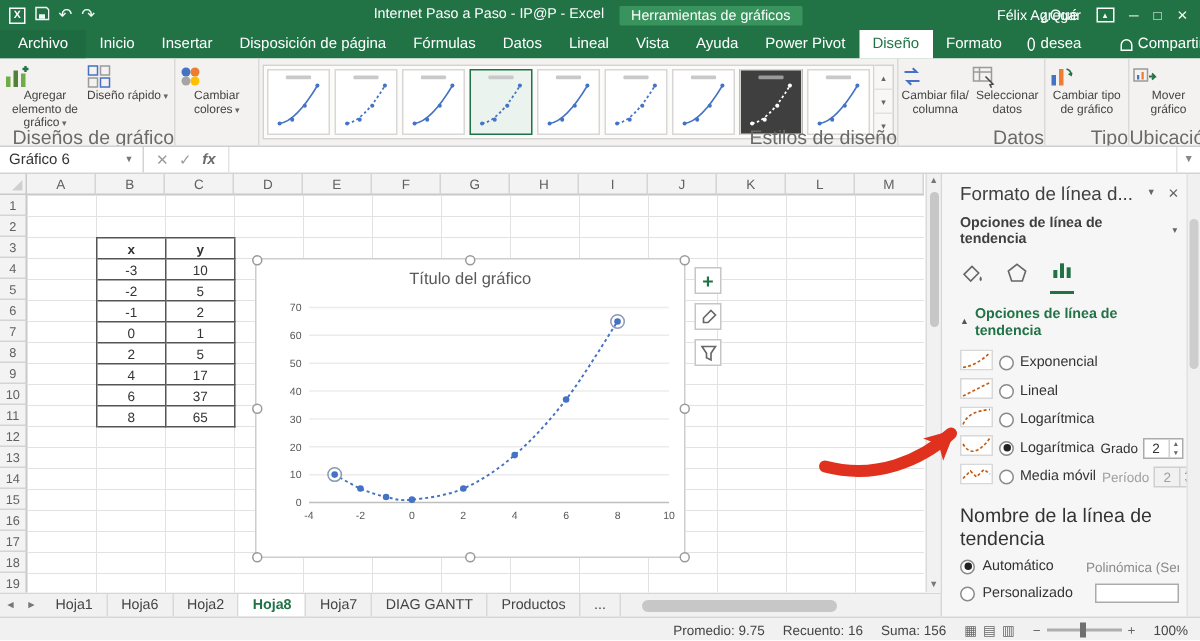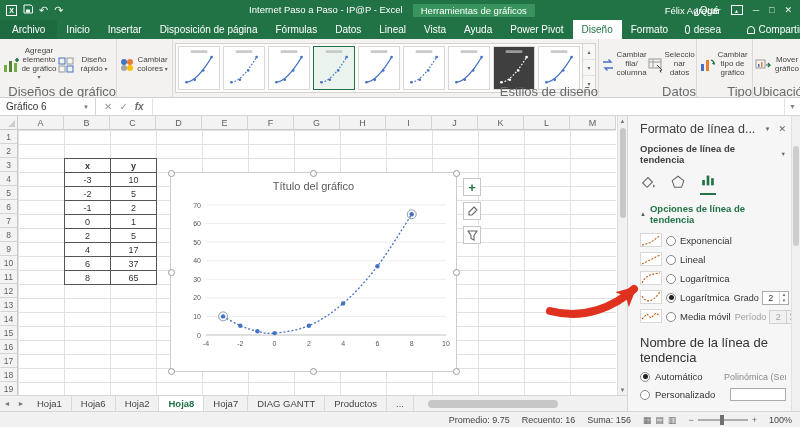--- a/index.html
+++ b/index.html
@@ -26,21 +26,21 @@
 .search-tab{display:flex;align-items:center;gap:4px;padding:0 8px;line-height:19px}
 .bulb{width:9px;height:9px;border:1px solid #fff;border-radius:50%;display:inline-block}
 .share{margin-left:auto;display:flex;align-items:center;gap:4px;padding:0 10px;line-height:19px}
 .person{width:8px;height:8px;border:1px solid #fff;border-radius:50% 50% 0 0;display:inline-block}
 
 
 .ribbon{position:absolute;left:0;top:39px;width:800px;height:59px;background:#f3f2f1;border-bottom:1px solid #d2d0ce;display:flex}
 .rgroup{position:relative;height:100%;border-right:1px solid #dcdad7;padding:2px 2px 11px 2px;display:flex;align-items:flex-start;justify-content:center}
 .glabel{position:absolute;bottom:0;left:0;right:0;text-align:right;font-size:13px;color:#6a6a6a;line-height:11px;white-space:nowrap;overflow:hidden}
 .rbtns{display:flex;height:100%}
-.bigbtn{width:56px;height:46px;display:flex;flex-direction:row;align-items:center;padding-top:1px;cursor:default}
+.bigbtn{width:56px;height:46px;display:flex;flex-direction:column;align-items:flex-start;padding-top:1px;cursor:default}
 .ricon{height:18px;display:flex;align-items:center}
 .blabel{font-size:8px;line-height:1.1;color:#444;text-align:center;overflow-wrap:anywhere}
 .blabel.caret::after{content:" ▾";font-size:6px;color:#666}
 .gallery-wrap{display:flex;align-items:flex-start;padding-top:2px}
 .style-gallery{display:flex;gap:3px;background:#fbfbfa;border:1px solid #d5d3d1;padding:2px;height:50px}
 .style-thumb{width:42px;height:44px;background:#fff;border:1px solid #d9d7d5;cursor:default}
 .style-thumb.sel{border:1px solid #217346;background:#eaf3ee}
 .style-thumb.dark{background:#3f3f3f}
 .gal-arrows{width:13px;height:50px;border:1px solid #d5d3d1;border-left:none;background:#f8f7f6;display:flex;flex-direction:column}
 .gal-arrows span{flex:1;font-size:6px;color:#666;display:flex;align-items:center;justify-content:center;border-bottom:1px solid #e3e1df}

